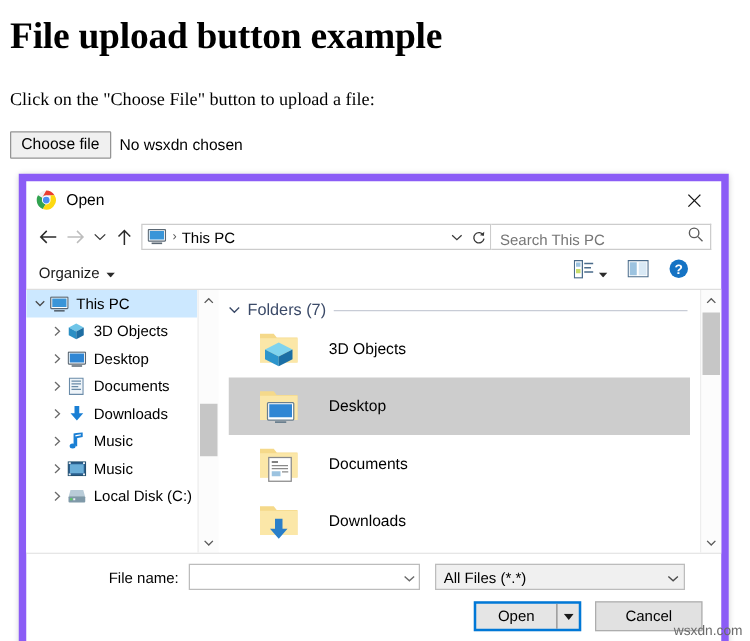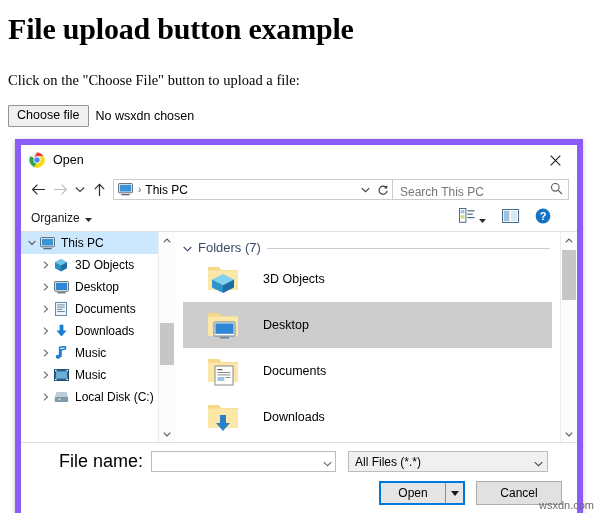--- a/index.html
+++ b/index.html
@@ -265,21 +265,21 @@
   
   .footer {
     flex: none;
     padding: 8px 12px 10px 12px;
   }
   .frow {
     display: flex;
     align-items: center;
   }
   .fname-label {
-    font-size: 18px;
+    font-size: 12px;
     color: #000;
     width: 118px;
     text-align: right;
     padding-right: 8px;
     box-sizing: border-box;
   }
   .fname-input {
     width: 185px;
     height: 21px;
     border: 1px solid #bcbcbc;

